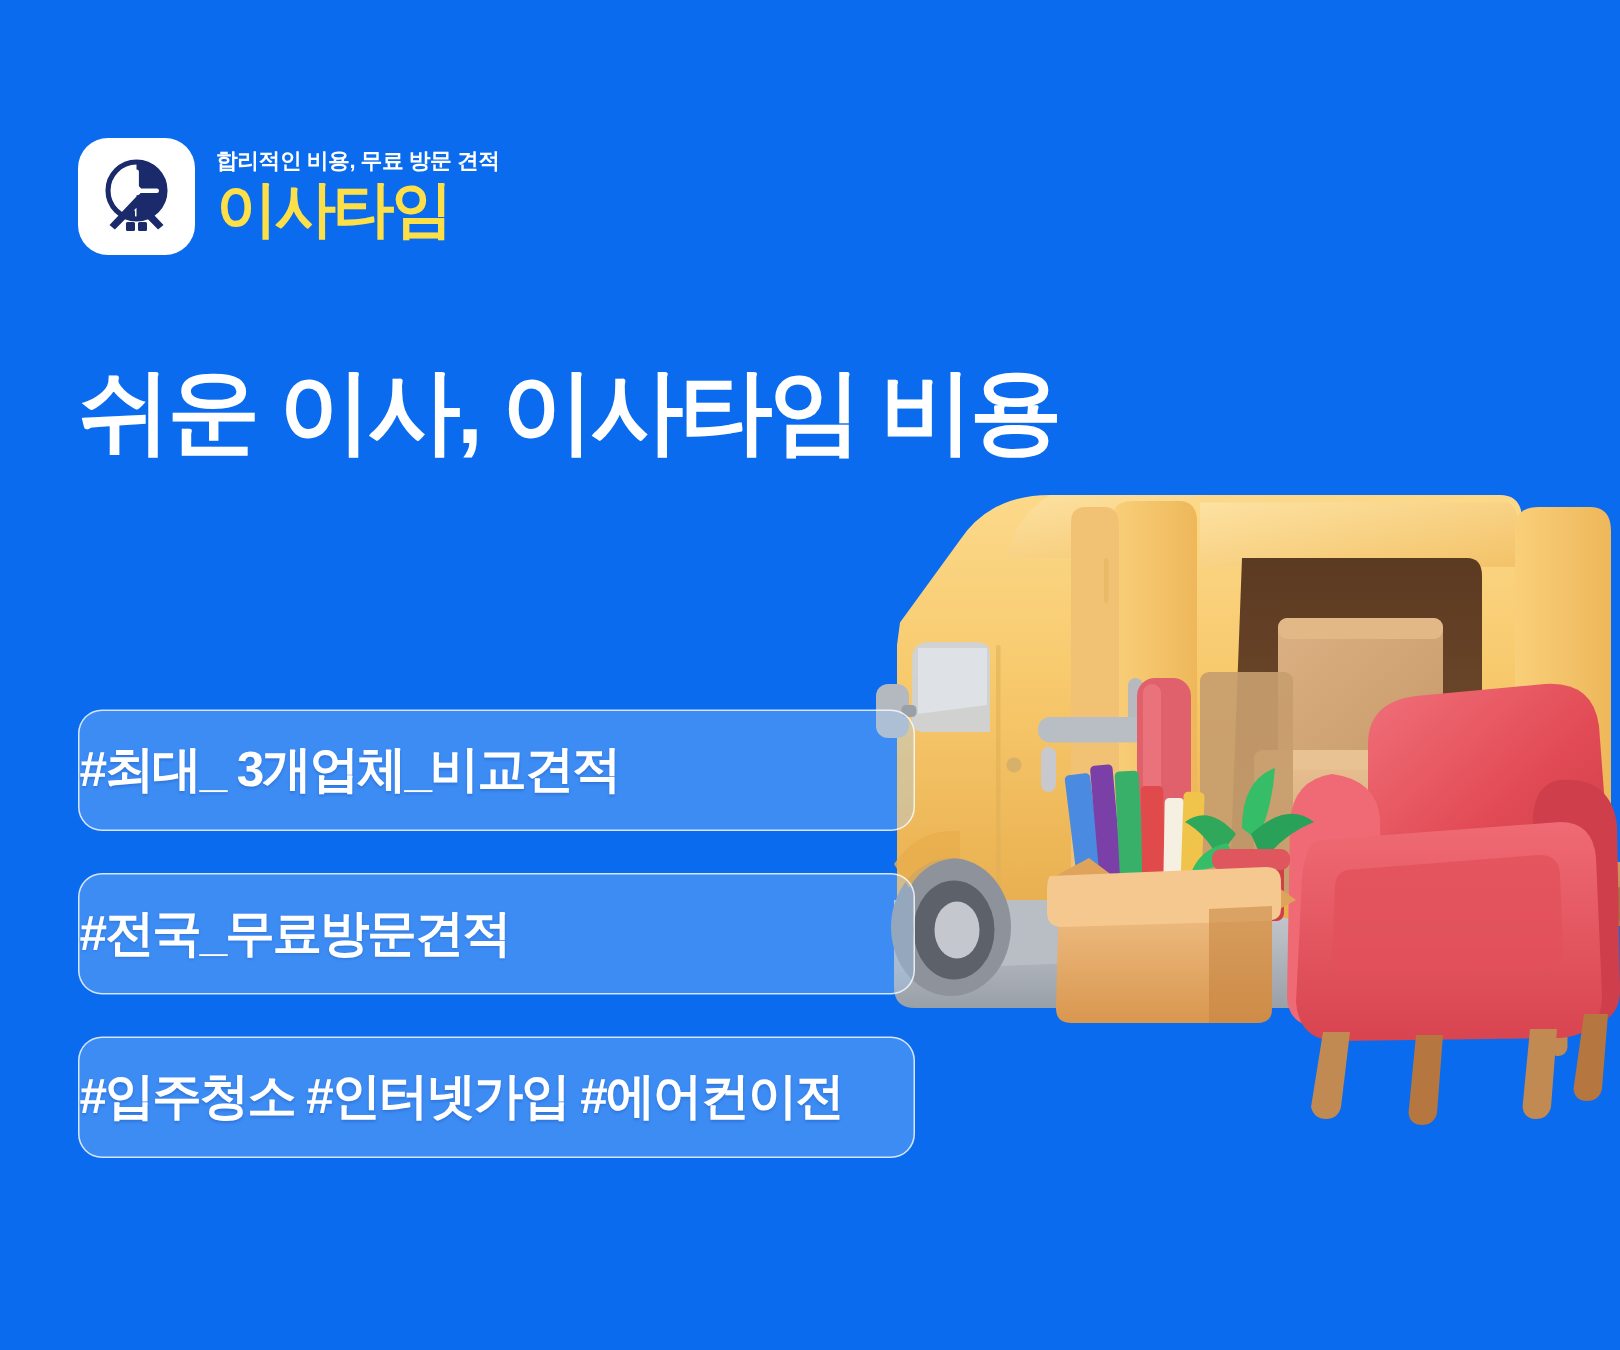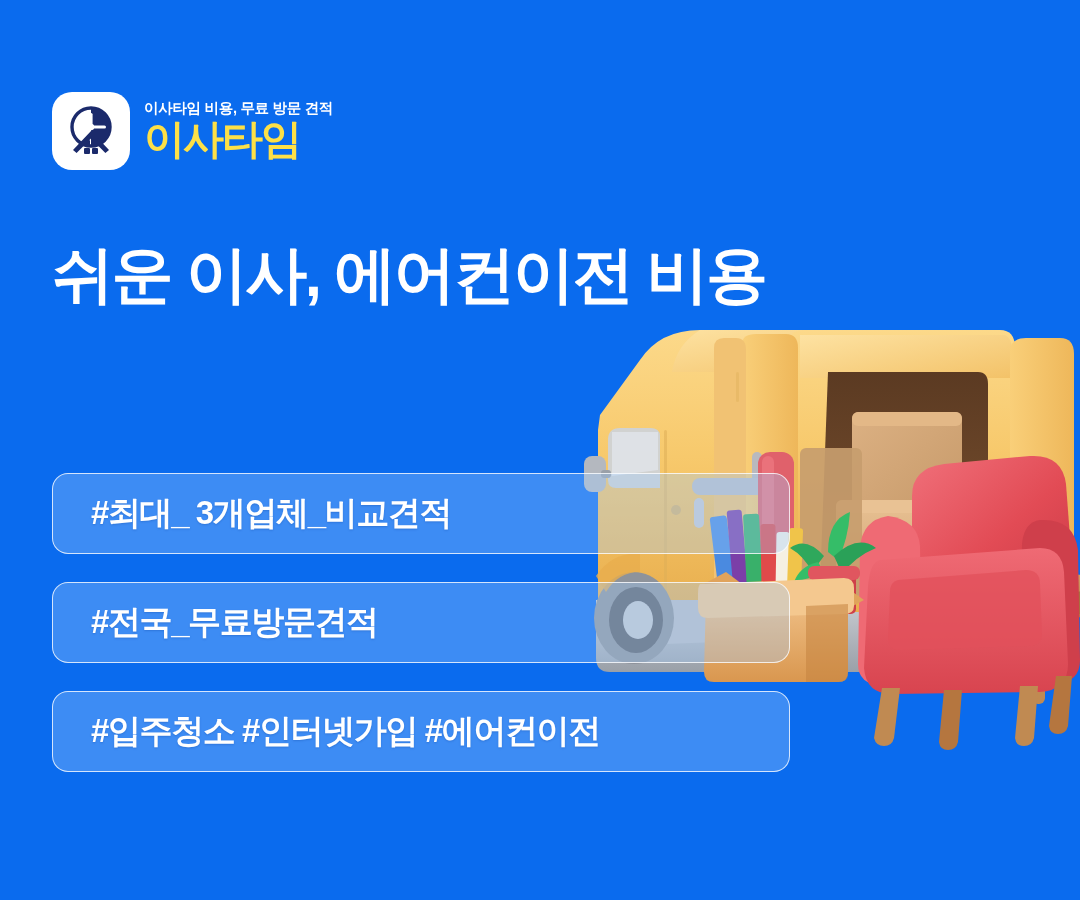--- a/index.html
+++ b/index.html
@@ -54,26 +54,25 @@
   .headline-line2 {
     color:#ffe500; font-size:62px; font-weight:bold;
     letter-spacing:-3px; line-height:1.18; white-space:nowrap;
     margin-top:4px;
   }
 
   
   .pills { position:absolute; left:52px; top:473px; z-index:35; width:678px; }
   .pill {
     position:relative;
-    width:738px; height:81px;
+    width:558px; height:81px;
     border-radius:16px;
     border:1.6px solid rgba(255,255,255,0.78);
     background:rgba(160,205,255,0.34);
     display:flex; align-items:center;
-    padding-left:38px;
     margin-bottom:28px;
   }
   .pill:last-child { margin-bottom:0; }
   .pill-label {
     color:#ffffff; font-size:33px; font-weight:bold;
     letter-spacing:-1.4px; white-space:nowrap;
     text-shadow:0 1px 2px rgba(10,60,150,0.28);
   }
 </style>
 </head>
@@ -262,27 +261,27 @@
 
         <path d="M30 30 L48 49 L44.4 52 L30 37.5 L15.6 52 L12 49 Z" fill="#1b2a6b"></path>
 
         <rect x="23" y="39" width="6" height="6" rx="1" fill="#1b2a6b"></rect>
         <rect x="31" y="39" width="6" height="6" rx="1" fill="#1b2a6b"></rect>
         <rect x="23" y="47" width="6" height="6" rx="1" fill="#1b2a6b"></rect>
         <rect x="31" y="47" width="6" height="6" rx="1" fill="#1b2a6b"></rect>
       </svg>
     </div>
     <div class="logo-text">
-      <div class="logo-tagline">이사타임 비용, 무료 방문 견적</div>
+      <div class="logo-tagline">합리적인 비용, 무료 방문 견적</div>
       <div class="logo-brand">이사타임</div>
     </div>
   </div>
 
   <div class="headline">
-    <div class="headline-line1">쉬운 이사, 에어컨이전 비용</div>
+    <div class="headline-line1">쉬운 이사, 이사타임 비용</div>
   </div>
 
   <div class="pills">
     <div class="pill">
       <span class="pill-label">#최대_ 3개업체_비교견적</span>
     </div>
     <div class="pill">
       <span class="pill-label">#전국_무료방문견적</span>
     </div>
     <div class="pill">

